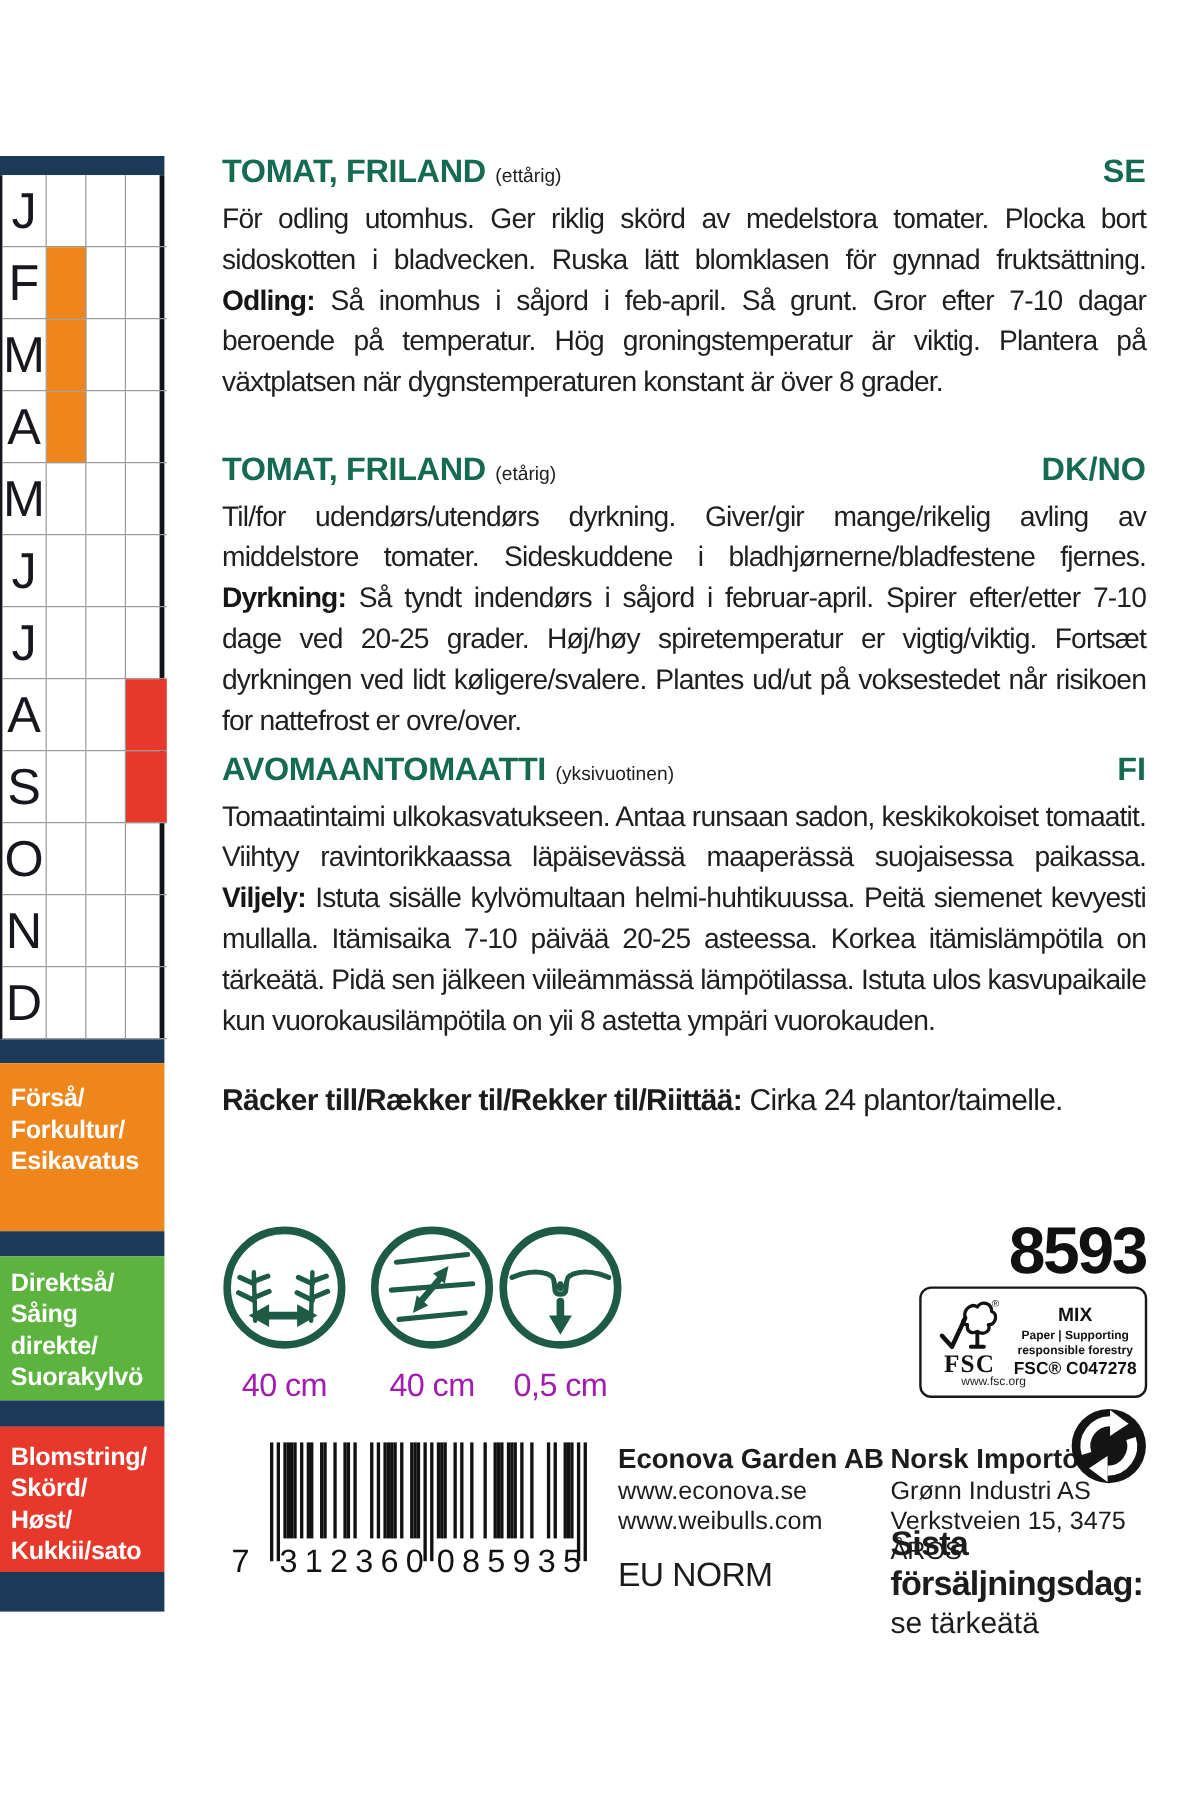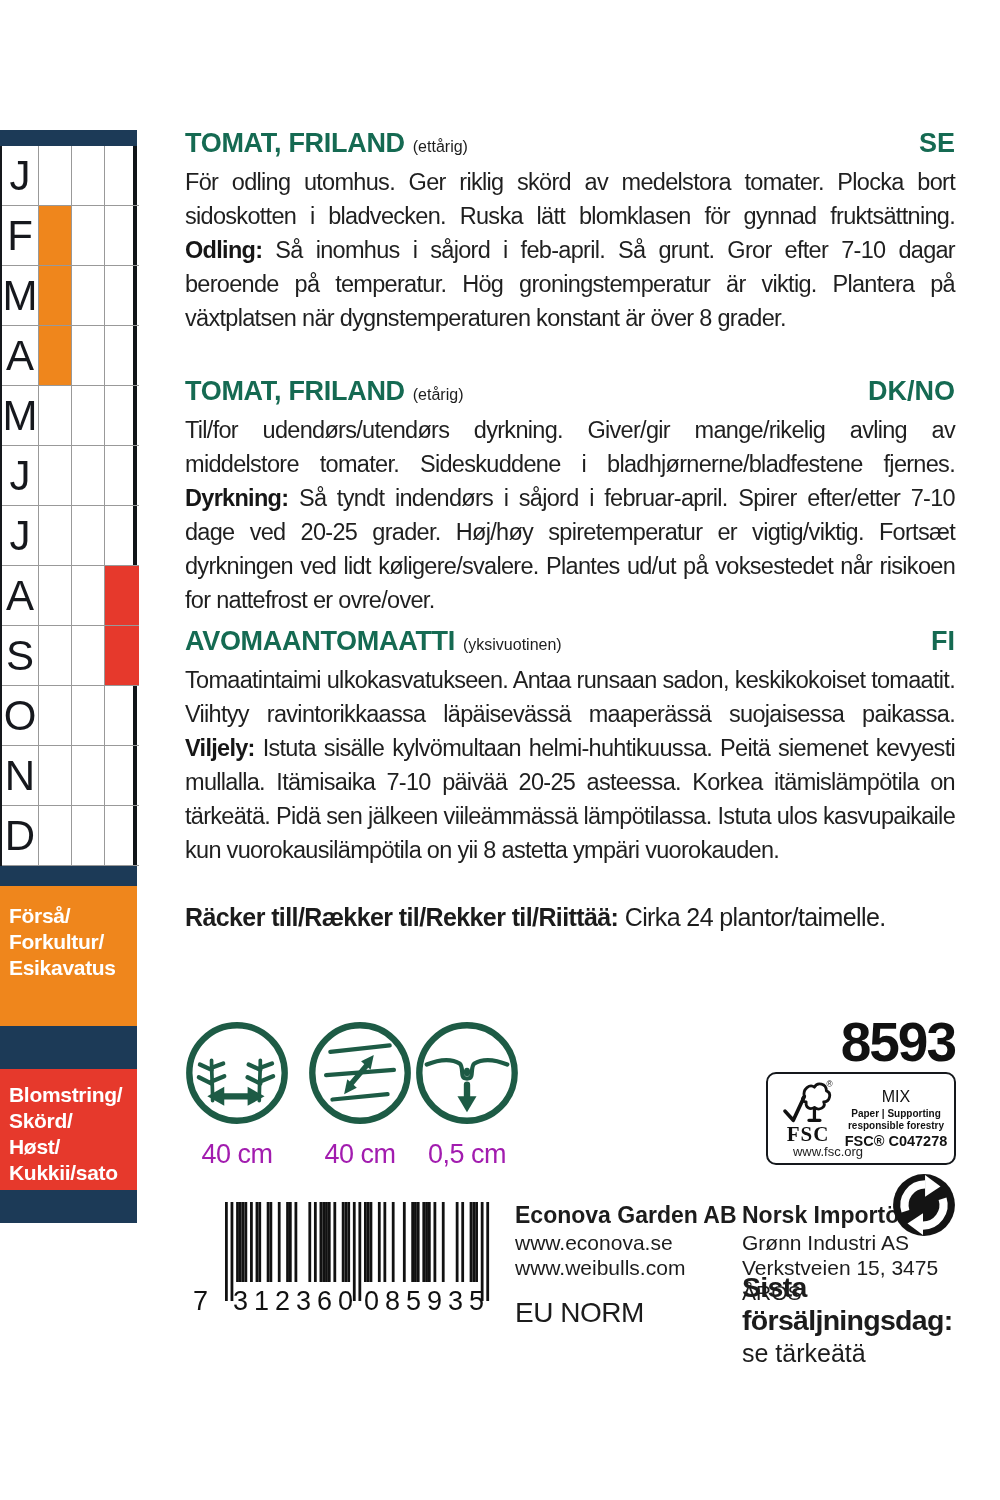--- a/index.html
+++ b/index.html
@@ -40,23 +40,23 @@
   .spec-label{margin-top:13px;font-size:27px;letter-spacing:-0.5px;color:#a21caf;}
   .ic{stroke:var(--icon);fill:none;stroke-linecap:round;}
 
   
   .pnum{position:absolute;top:1010px;right:45px;font-size:55px;font-weight:bold;letter-spacing:-2px;color:#111;}
   .fsc-box{position:absolute;left:766px;top:1072px;width:190px;height:93px;box-sizing:border-box;
            border:2.5px solid #15181c;border-radius:10px;background:#fff;display:flex;align-items:center;
            padding:6px 6px 6px 8px;gap:4px;}
   .fsc-left{width:64px;display:flex;flex-direction:column;align-items:center;}
   .fsc-word{font-family:"Liberation Serif","DejaVu Serif",serif;font-weight:bold;font-size:21px;letter-spacing:1px;color:#111;line-height:20px;}
-  .fsc-url{font-size:13px;color:#222;margin-left:40px;}
+  .fsc-url{font-size:10px;color:#222;margin-left:40px;}
   .fsc-right{flex:1;text-align:center;display:flex;flex-direction:column;justify-content:center;gap:2px;color:#111;}
-  .fsc-mix{font-size:16px;font-weight:normal;}
+  .fsc-mix{font-size:16px;font-weight:bold;}
   .fsc-tag{font-size:10px;font-weight:bold;line-height:11.5px;white-space:pre-line;}
   .fsc-lic{font-size:14.5px;font-weight:bold;}
 
   
   .barcode{position:absolute;left:183px;top:1198px;width:310px;height:128px;}
   .barcode svg{position:absolute;left:0;top:0;}
   .bc-digit{position:absolute;font-size:27px;color:#111;top:88px;}
   .bc-first{left:10px;}
   .bc-g1{left:50px;width:118px;text-align:center;letter-spacing:6px;}
   .bc-g2{left:181px;width:118px;text-align:center;letter-spacing:6px;}
@@ -127,20 +127,24 @@
         <div class="cell letter">D</div>
         <div class="cell"></div>
         <div class="cell"></div>
         <div class="cell c3"></div>
       </div>
     <div class="navybar" style="height:20px"></div>
     <div class="block b-orange">Förså/
 Forkultur/
 Esikavatus</div>
     <div class="navybar" style="height:21px"></div>
+    <div class="block b-green">Direktså/
+Såing
+direkte/
+Suorakylvö</div>
     <div class="navybar" style="height:22px"></div>
     <div class="block b-red">Blomstring/
 Skörd/
 Høst/
 Kukkii/sato</div>
     <div class="navybar" style="height:33px"></div>
   </div>
 
   <div class="main">
 

